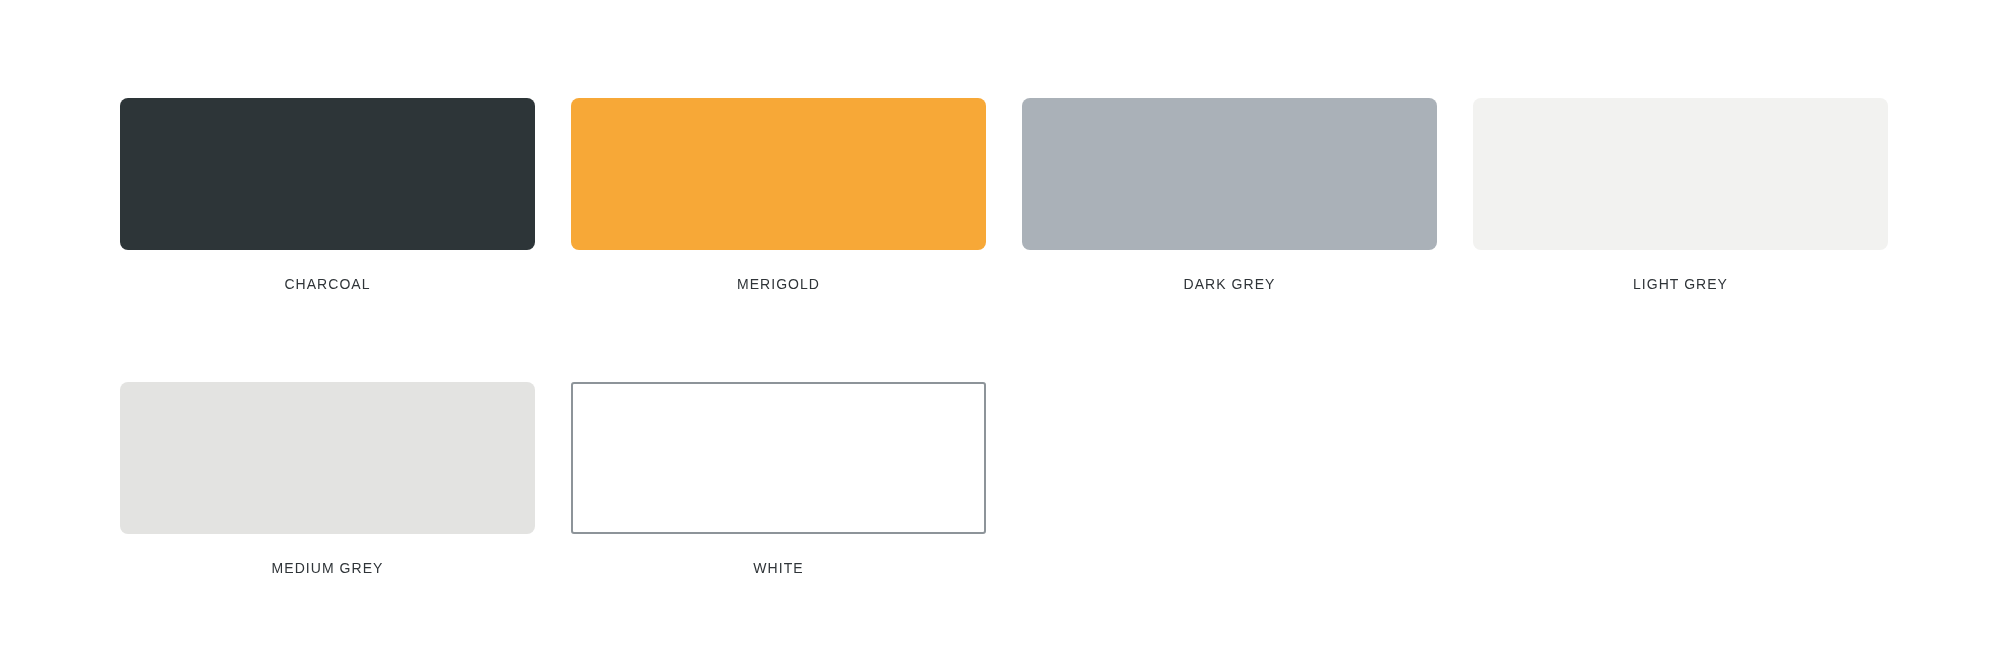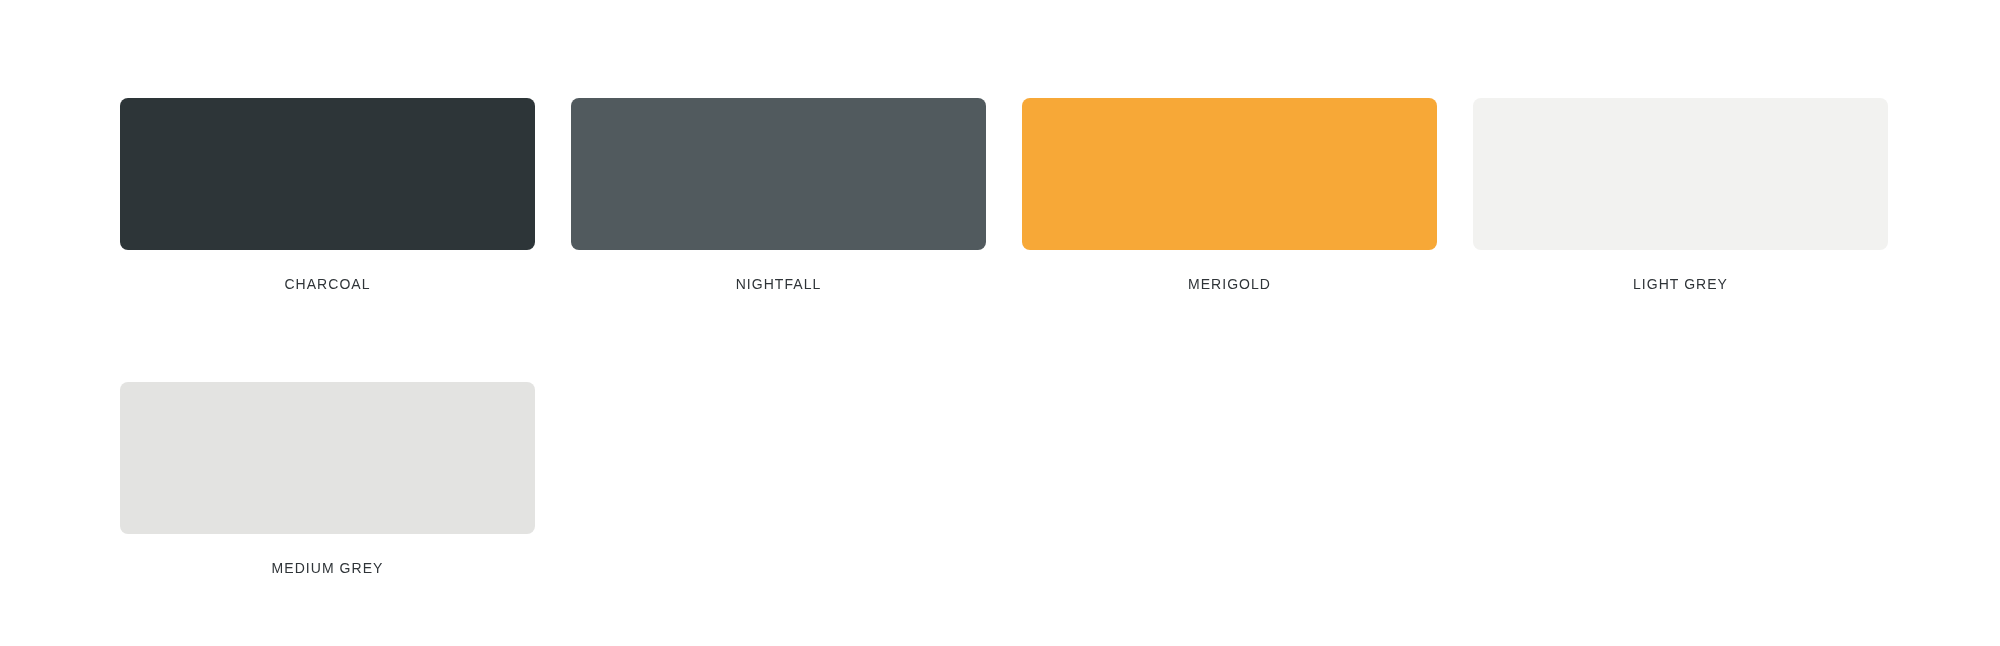--- a/index.html
+++ b/index.html
@@ -55,29 +55,33 @@
 </head>
 <body>
 
 <div id="palette-page">
   <div class="swatch-grid">
       <div class="swatch-cell">
         <div class="swatch-chip" style="background: rgb(45, 53, 56);"></div>
         <div class="swatch-label">CHARCOAL</div>
       </div>
       <div class="swatch-cell">
-        <div class="swatch-chip" style="background: rgb(81, 90, 94);"></div>
-        <div class="swatch-label">NIGHTFALL</div>
+        <div class="swatch-chip" style="background: rgb(247, 168, 55);"></div>
+        <div class="swatch-label">MERIGOLD</div>
       </div>
       <div class="swatch-cell">
-        <div class="swatch-chip" style="background: rgb(247, 168, 55);"></div>
-        <div class="swatch-label">MERIGOLD</div>
+        <div class="swatch-chip" style="background: rgb(170, 177, 184);"></div>
+        <div class="swatch-label">DARK GREY</div>
       </div>
       <div class="swatch-cell">
         <div class="swatch-chip" style="background: rgb(242, 242, 240);"></div>
         <div class="swatch-label">LIGHT GREY</div>
       </div>
       <div class="swatch-cell">
         <div class="swatch-chip" style="background: rgb(227, 227, 225);"></div>
         <div class="swatch-label">MEDIUM GREY</div>
       </div>
+      <div class="swatch-cell">
+        <div class="swatch-chip bordered" style="background: rgb(255, 255, 255); border-color: rgb(141, 148, 153);"></div>
+        <div class="swatch-label">WHITE</div>
+      </div>
     </div>
 </div>
 
 </body></html>

